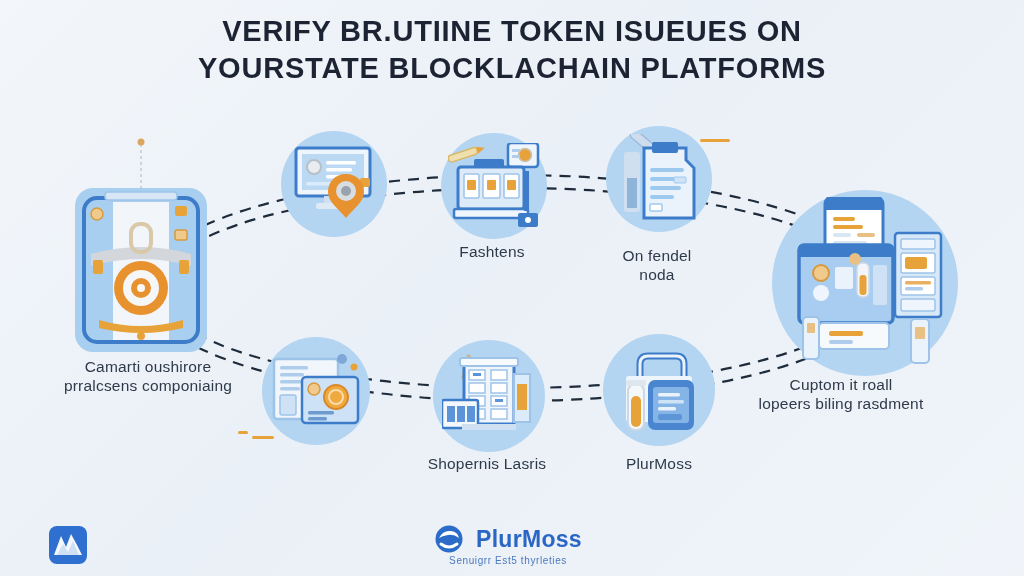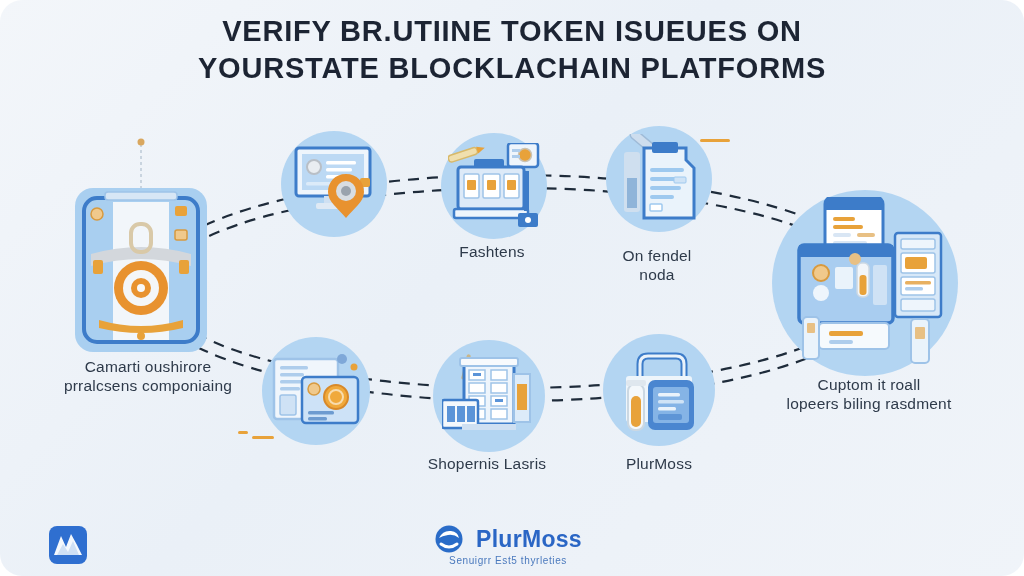--- a/index.html
+++ b/index.html
@@ -1,20 +1,19 @@
 <!DOCTYPE html>
 <html><head>
 <meta charset="utf-8">
 <style>
   html,body { margin:0; padding:0; }
   .canvas {
     position:relative; width:1024px; height:576px; overflow:hidden;
     background: linear-gradient(135deg,#f3f6fa 0%,#eaf0f7 45%,#f0f4f9 100%);
     font-family:"Liberation Sans", sans-serif;
-    border-radius:22px;
   }
   .title {
     position:absolute; top:13px; left:0; width:100%;
     text-align:center; font-size:29px; font-weight:bold; color:#1c2433;
     letter-spacing:0.8px; line-height:1.28; white-space:pre-line;
   }
   .flow-lines { position:absolute; left:0; top:0; }
   .node-circle {
     position:absolute; border-radius:50%; background:#b3d5f2;
     display:flex; align-items:center; justify-content:center;
@@ -232,21 +231,21 @@
       <rect x="124" y="102" width="34" height="12" rx="2" fill="#eef5fc" stroke="#9ec3e8" stroke-width="1.5"></rect>
       <rect x="42" y="126" width="70" height="26" rx="4" fill="#f6fafd" stroke="#9ec3e8" stroke-width="2"></rect>
       <rect x="52" y="134" width="34" height="5" rx="2" fill="#e8a23a"></rect>
       <rect x="52" y="143" width="24" height="4" rx="2" fill="#aecdec"></rect>
       <rect x="26" y="120" width="16" height="42" rx="4" fill="#eaf3fb" stroke="#9ec3e8" stroke-width="2"></rect>
       <rect x="30" y="126" width="8" height="10" rx="1" fill="#e8c084"></rect>
       <rect x="134" y="122" width="18" height="44" rx="4" fill="#eaf3fb" stroke="#9ec3e8" stroke-width="2"></rect>
       <rect x="138" y="130" width="10" height="12" rx="1" fill="#e8c084"></rect>
     </svg>
   </div>
-  <div class="node-label" style="left:756px; top:376px; width:226px;">Cuptom it roall
+  <div class="node-label" style="left:728px; top:376px; width:226px;">Cuptom it roall
 lopeers biling rasdment</div>
 
   <div class="footer-brand" style="left:20px; top:526px;">
     <svg width="38" height="38" viewBox="0 0 38 38">
       <rect x="0" y="0" width="38" height="38" rx="8" fill="#2f6fd0"></rect>
       <path d="M5 29 L12 10 L17 21 L22 8 L28 19 L33 29 Z" fill="#ffffff" opacity="0.95"></path>
       <path d="M8 29 L14 18 L19 26 L24 15 L30 29 Z" fill="#cfe0f5"></path>
     </svg>
     <span class="mepla-name">MEPLA</span>
   </div>

